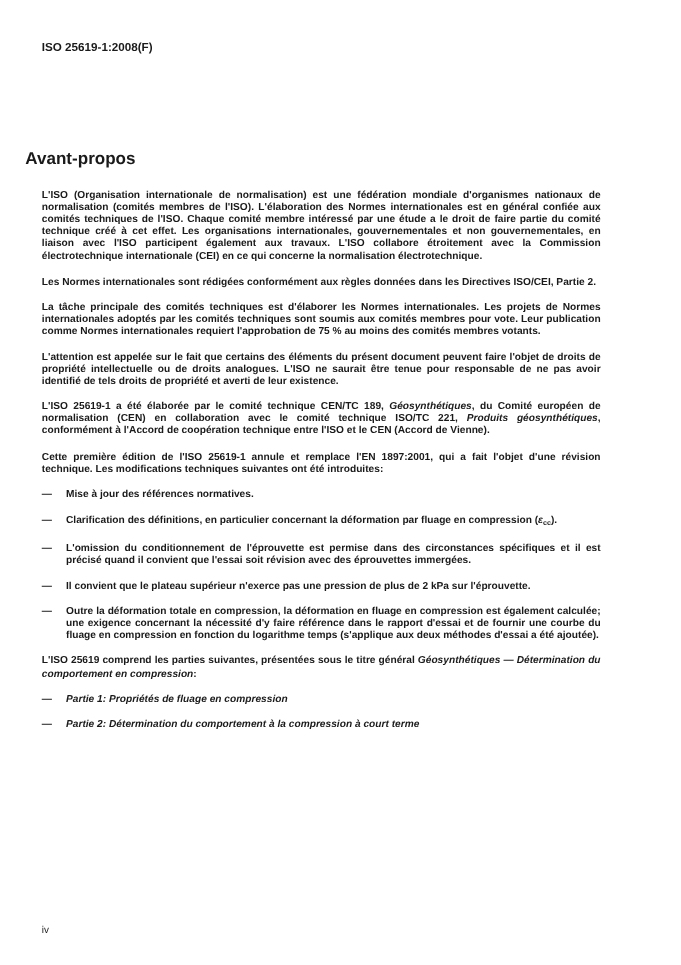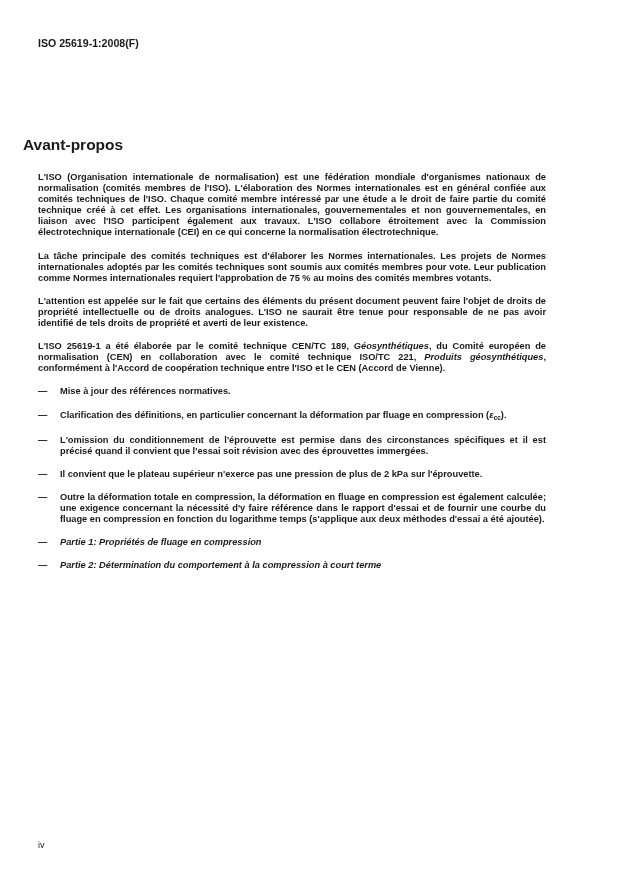--- a/index.html
+++ b/index.html
@@ -20,23 +20,25 @@
 </style>
 </head>
 <body>
 
 <div class="page">
   <div class="doc-id">ISO 25619-1:2008(F)</div>
   <div class="title">Avant-propos</div>
 
   <div class="body">
     <p>L'ISO (Organisation internationale de normalisation) est une fédération mondiale d'organismes nationaux de normalisation (comités membres de l'ISO). L'élaboration des Normes internationales est en général confiée aux comités techniques de l'ISO. Chaque comité membre intéressé par une étude a le droit de faire partie du comité technique créé à cet effet. Les organisations internationales, gouvernementales et non gouvernementales, en liaison avec l'ISO participent également aux travaux. L'ISO collabore étroitement avec la Commission électrotechnique internationale (CEI) en ce qui concerne la normalisation électrotechnique.</p>
+    <p>Les Normes internationales sont rédigées conformément aux règles données dans les Directives ISO/CEI, Partie 2.</p>
     <p>La tâche principale des comités techniques est d'élaborer les Normes internationales. Les projets de Normes internationales adoptés par les comités techniques sont soumis aux comités membres pour vote. Leur publication comme Normes internationales requiert l'approbation de 75 % au moins des comités membres votants.</p>
     <p>L'attention est appelée sur le fait que certains des éléments du présent document peuvent faire l'objet de droits de propriété intellectuelle ou de droits analogues. L'ISO ne saurait être tenue pour responsable de ne pas avoir identifié de tels droits de propriété et averti de leur existence.</p>
     <p><span>L'ISO 25619-1 a été élaborée par le comité technique CEN/TC 189, </span><span class="italic">Géosynthétiques</span><span>, du Comité européen de normalisation (CEN) en collaboration avec le comité technique ISO/TC 221, </span><span class="italic">Produits géosynthétiques</span><span>, conformément à l'Accord de coopération technique entre l'ISO et le CEN (Accord de Vienne).</span></p>
+    <p>Cette première édition de l'ISO 25619-1 annule et remplace l'EN 1897:2001, qui a fait l'objet d'une révision technique. Les modifications techniques suivantes ont été introduites:</p>
 
     <div class="dash-item">
       <span class="dash">—</span>
       <span class="dash-text">Mise à jour des références normatives.</span>
     </div>
     <div class="dash-item">
       <span class="dash">—</span>
       <span class="dash-text"><span>Clarification des définitions, en particulier concernant la déformation par fluage en compression (</span><span class="italic">ε</span><sub>cc</sub><span>).</span></span>
     </div>
     <div class="dash-item">
@@ -45,20 +47,21 @@
     </div>
     <div class="dash-item">
       <span class="dash">—</span>
       <span class="dash-text">Il convient que le plateau supérieur n'exerce pas une pression de plus de 2 kPa sur l'éprouvette.</span>
     </div>
     <div class="dash-item">
       <span class="dash">—</span>
       <span class="dash-text">Outre la déformation totale en compression, la déformation en fluage en compression est également calculée; une exigence concernant la nécessité d'y faire référence dans le rapport d'essai et de fournir une courbe du fluage en compression en fonction du logarithme temps (s'applique aux deux méthodes d'essai a été ajoutée).</span>
     </div>
 
+    <p><span>L'ISO 25619 comprend les parties suivantes, présentées sous le titre général </span><span class="italic">Géosynthétiques — Détermination du comportement en compression</span><span>:</span></p>
 
     <div class="dash-item">
       <span class="dash">—</span>
       <span class="dash-text italic">Partie 1: Propriétés de fluage en compression</span>
     </div>
     <div class="dash-item">
       <span class="dash">—</span>
       <span class="dash-text italic">Partie 2: Détermination du comportement à la compression à court terme</span>
     </div>
   </div>

